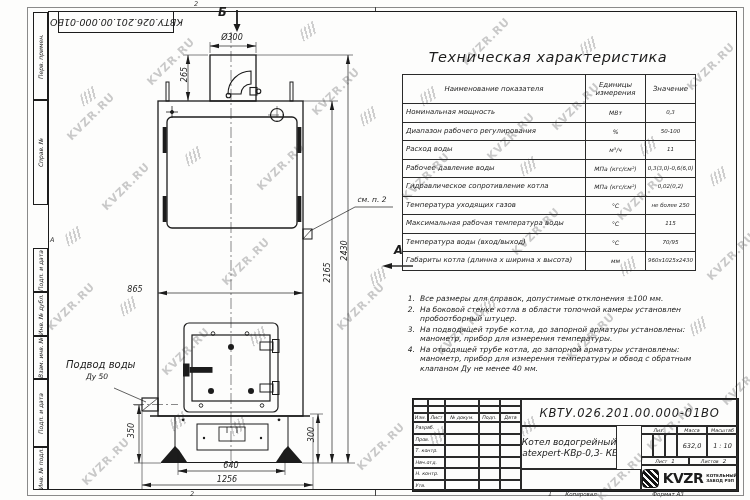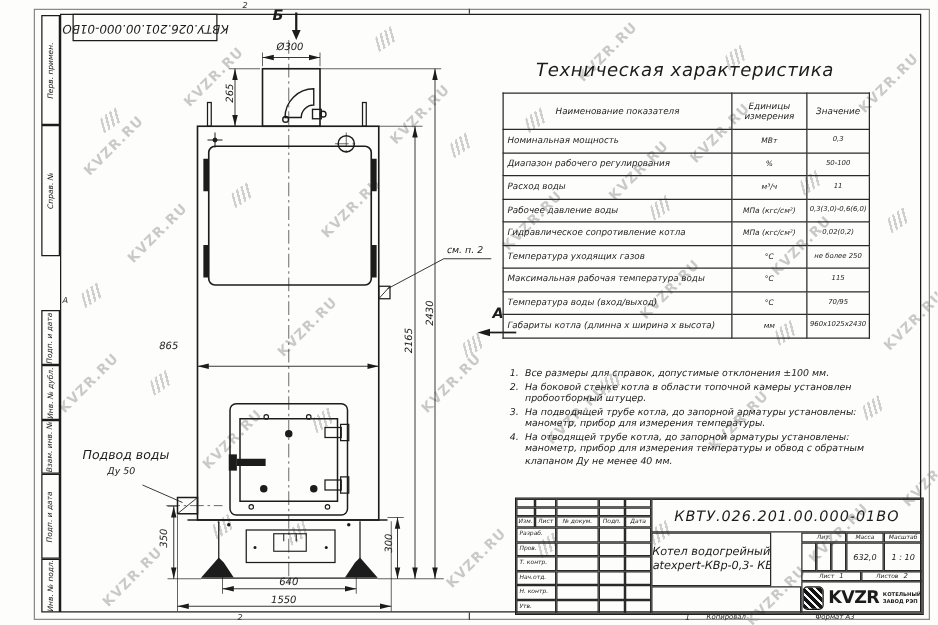--- a/index.html
+++ b/index.html
@@ -272,27 +272,27 @@
     <span class="abs zone" style="left:190px;top:490px;">2</span>
     <span class="abs zone" style="left:548px;top:490px;">1</span>
     <div class="abs" style="left:375px;top:7px;width:1px;height:4px;background:#444;"></div>
     <div class="abs" style="left:375px;top:490px;width:1px;height:6px;background:#444;"></div>
     <span class="botlab" style="left:558px;top:490.5px;width:46px;text-align:center;">Копировал</span>
     <span class="botlab" style="left:643px;top:490.5px;width:50px;text-align:center;">Формат А3</span>
 
     <span class="viewlab" style="left:218px;top:5px;">Б</span>
     <span class="dlab" style="left:209px;top:33px;width:46px;">Ø300</span>
     <span class="dlab rot" style="left:172px;top:70px;width:24px;">265</span>
-    <span class="dlab" style="left:118px;top:272px;width:34px;">865</span>
+    <span class="dlab" style="left:118px;top:285px;width:34px;">865</span>
     <span class="dlab rot" style="left:312px;top:268px;width:30px;">2165</span>
     <span class="dlab rot" style="left:329px;top:246px;width:30px;">2430</span>
     <span class="dlab rot" style="left:118px;top:426px;width:26px;">350</span>
     <span class="dlab rot" style="left:298px;top:430px;width:26px;">300</span>
     <span class="dlab" style="left:214px;top:461px;width:34px;">640</span>
-    <span class="dlab" style="left:207px;top:475px;width:40px;">1550</span>
+    <span class="dlab" style="left:207px;top:475px;width:40px;">1256</span>
     <span class="dlab" style="left:350px;top:195px;width:44px;font-size:7.5px;">см. п. 2</span>
     <span class="viewlab" style="left:394px;top:243px;">А</span>
     <span class="dlab" style="left:66px;top:359px;width:62px;font-size:10px;">Подвод воды</span>
     <span class="dlab" style="left:66px;top:372px;width:62px;font-size:7.5px;">Ду 50</span>
 
     <div id="spec-title">Техническая характеристика</div>
     <table id="spec-table">
       <colgroup>
           <col style="width:183px">
           <col style="width:60px">

